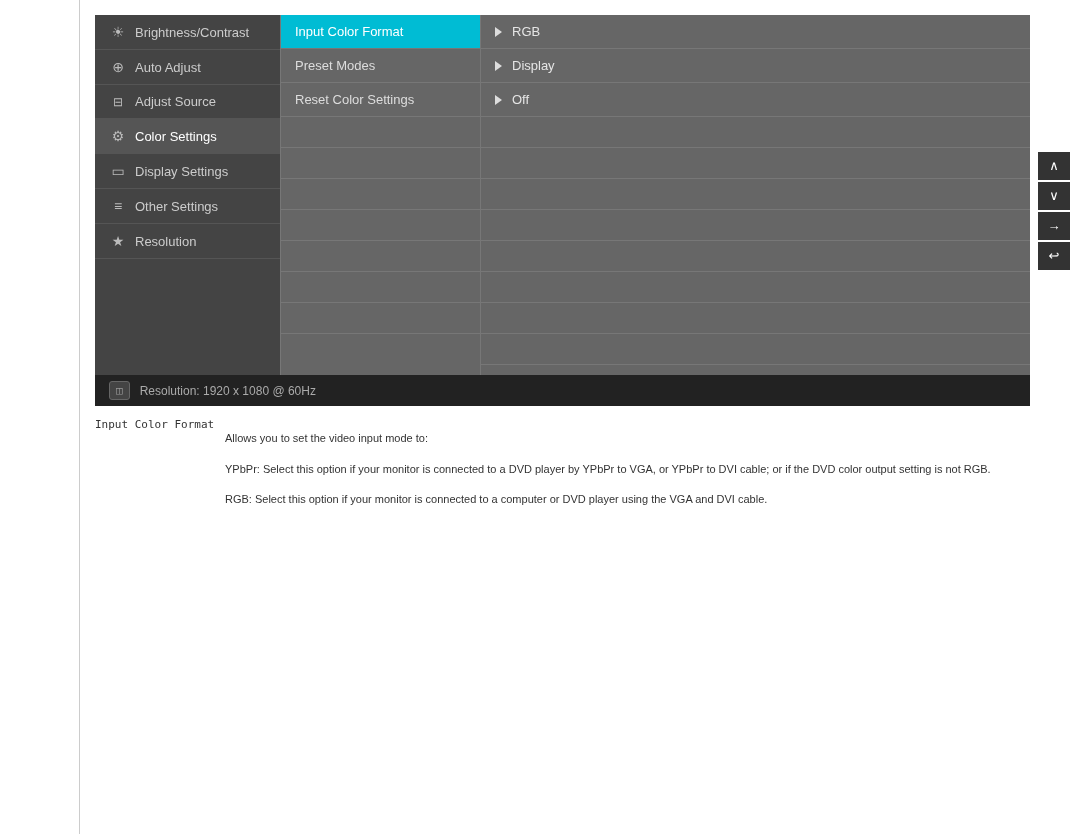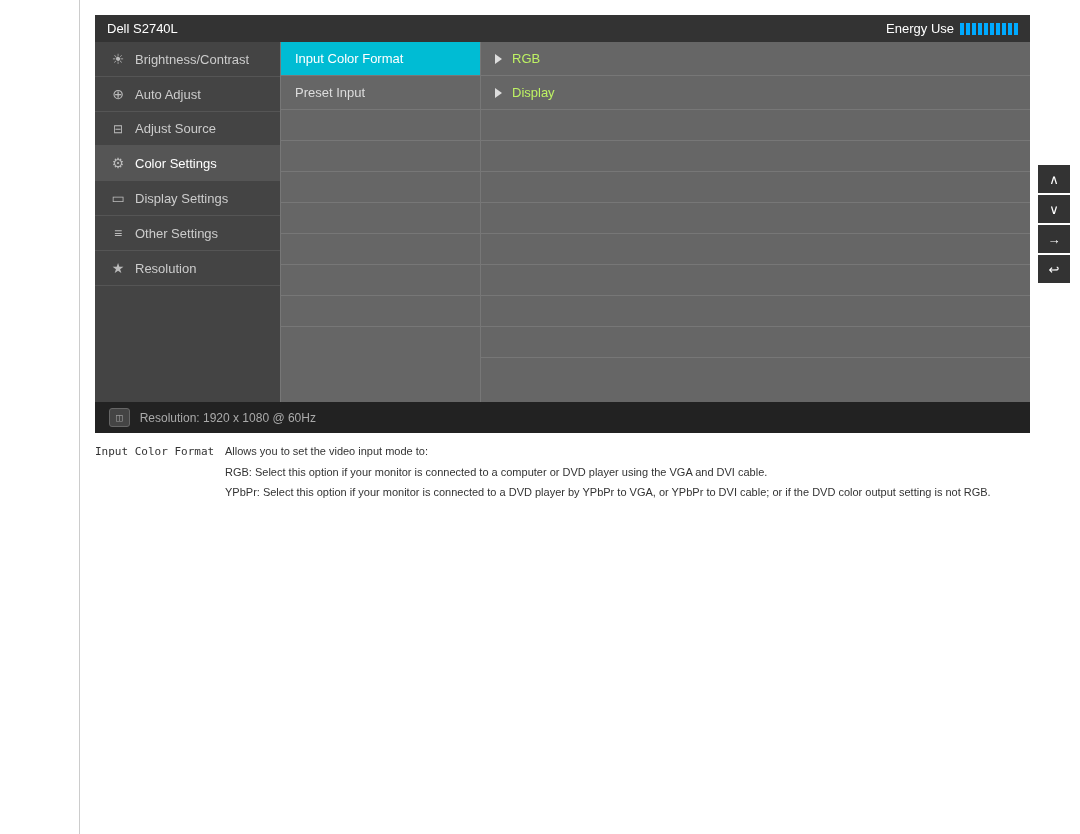--- a/index.html
+++ b/index.html
@@ -132,21 +132,21 @@
       flex: 1;
       background: #666;
       border-left: 1px solid #777;
     }
 
     .osd-right-item {
       display: flex;
       align-items: center;
       gap: 6px;
       padding: 9px 14px;
-      color: #bef264;
+      color: #e5e5e5;
       font-size: 13px;
       border-bottom: 1px solid #777;
     }
 
     .osd-right-item.empty {
       height: 31px;
       border-bottom: 1px solid #777;
     }
 
     .arrow-right {
@@ -224,54 +224,37 @@
 
     .desc-content {
       flex: 1;
       font-size: 11px;
       color: #333;
       line-height: 1.5;
     }
 
     .desc-content p {
       margin-bottom: 4px;
+      margin-top: 14px;
     }
   </style>
 </head>
 <body>
 
 <div class="page-wrapper">
 
   <div class="left-margin">
   </div>
 
   <div class="main-content">
 
     <div style="position: relative; margin: 15px 50px 0 15px;">
 
       <div class="osd-panel" style="margin:0;">
 
-        <div class="osd-header">
-          <span>Dell S2740L</span>
-          <div class="energy-bar">
-            <span>Energy Use</span>
-            <div class="energy-bars">
-              <div class="energy-bar-segment"></div>
-              <div class="energy-bar-segment"></div>
-              <div class="energy-bar-segment"></div>
-              <div class="energy-bar-segment"></div>
-              <div class="energy-bar-segment"></div>
-              <div class="energy-bar-segment"></div>
-              <div class="energy-bar-segment"></div>
-              <div class="energy-bar-segment"></div>
-              <div class="energy-bar-segment"></div>
-              <div class="energy-bar-segment"></div>
-            </div>
-          </div>
-        </div>
 
         <div class="osd-body">
 
           <div class="osd-sidebar">
 
             <div class="osd-sidebar-item">
               <span class="menu-icon">☀</span>
               <span>Brightness/Contrast</span>
             </div>
             <div class="osd-sidebar-item">
@@ -300,41 +283,48 @@
             </div>
 
           </div>
 
           <div class="osd-middle">
 
             <div class="osd-middle-item active">
               <span>Input Color Format</span>
             </div>
             <div class="osd-middle-item">
-              <span>Preset Input</span>
+              <span>Preset Modes</span>
+            </div>
+            <div class="osd-middle-item">
+              <span>Reset Color Settings</span>
             </div>
             <div class="osd-middle-item empty"></div>
             <div class="osd-middle-item empty"></div>
             <div class="osd-middle-item empty"></div>
             <div class="osd-middle-item empty"></div>
             <div class="osd-middle-item empty"></div>
             <div class="osd-middle-item empty"></div>
             <div class="osd-middle-item empty"></div>
 
           </div>
 
           <div class="osd-right">
 
             <div class="osd-right-item">
               <span class="arrow-right"></span>
               <span>RGB</span>
             </div>
             <div class="osd-right-item">
               <span class="arrow-right"></span>
               <span>Display</span>
+            </div>
+            <div class="osd-right-item">
+              <span class="arrow-right"></span>
+              <span>Off</span>
             </div>
             <div class="osd-right-item empty"></div>
             <div class="osd-right-item empty"></div>
             <div class="osd-right-item empty"></div>
             <div class="osd-right-item empty"></div>
             <div class="osd-right-item empty"></div>
             <div class="osd-right-item empty"></div>
             <div class="osd-right-item empty"></div>
             <div class="osd-right-item empty"></div>
 
@@ -355,19 +345,19 @@
         <button class="nav-btn">→</button>
         <button class="nav-btn">↩</button>
       </div>
 
     </div>
 
     <div class="description-area">
       <div class="desc-label">Input Color Format</div>
       <div class="desc-content">
         <p>Allows you to set the video input mode to:</p>
+        <p>YPbPr: Select this option if your monitor is connected to a DVD player by YPbPr to VGA, or YPbPr to DVI cable; or if the DVD color output setting is not RGB.</p>
         <p>RGB: Select this option if your monitor is connected to a computer or DVD player using the VGA and DVI cable.</p>
-        <p>YPbPr: Select this option if your monitor is connected to a DVD player by YPbPr to VGA, or YPbPr to DVI cable; or if the DVD color output setting is not RGB.</p>
       </div>
     </div>
 
   </div>
 </div>
 
 </body></html>

